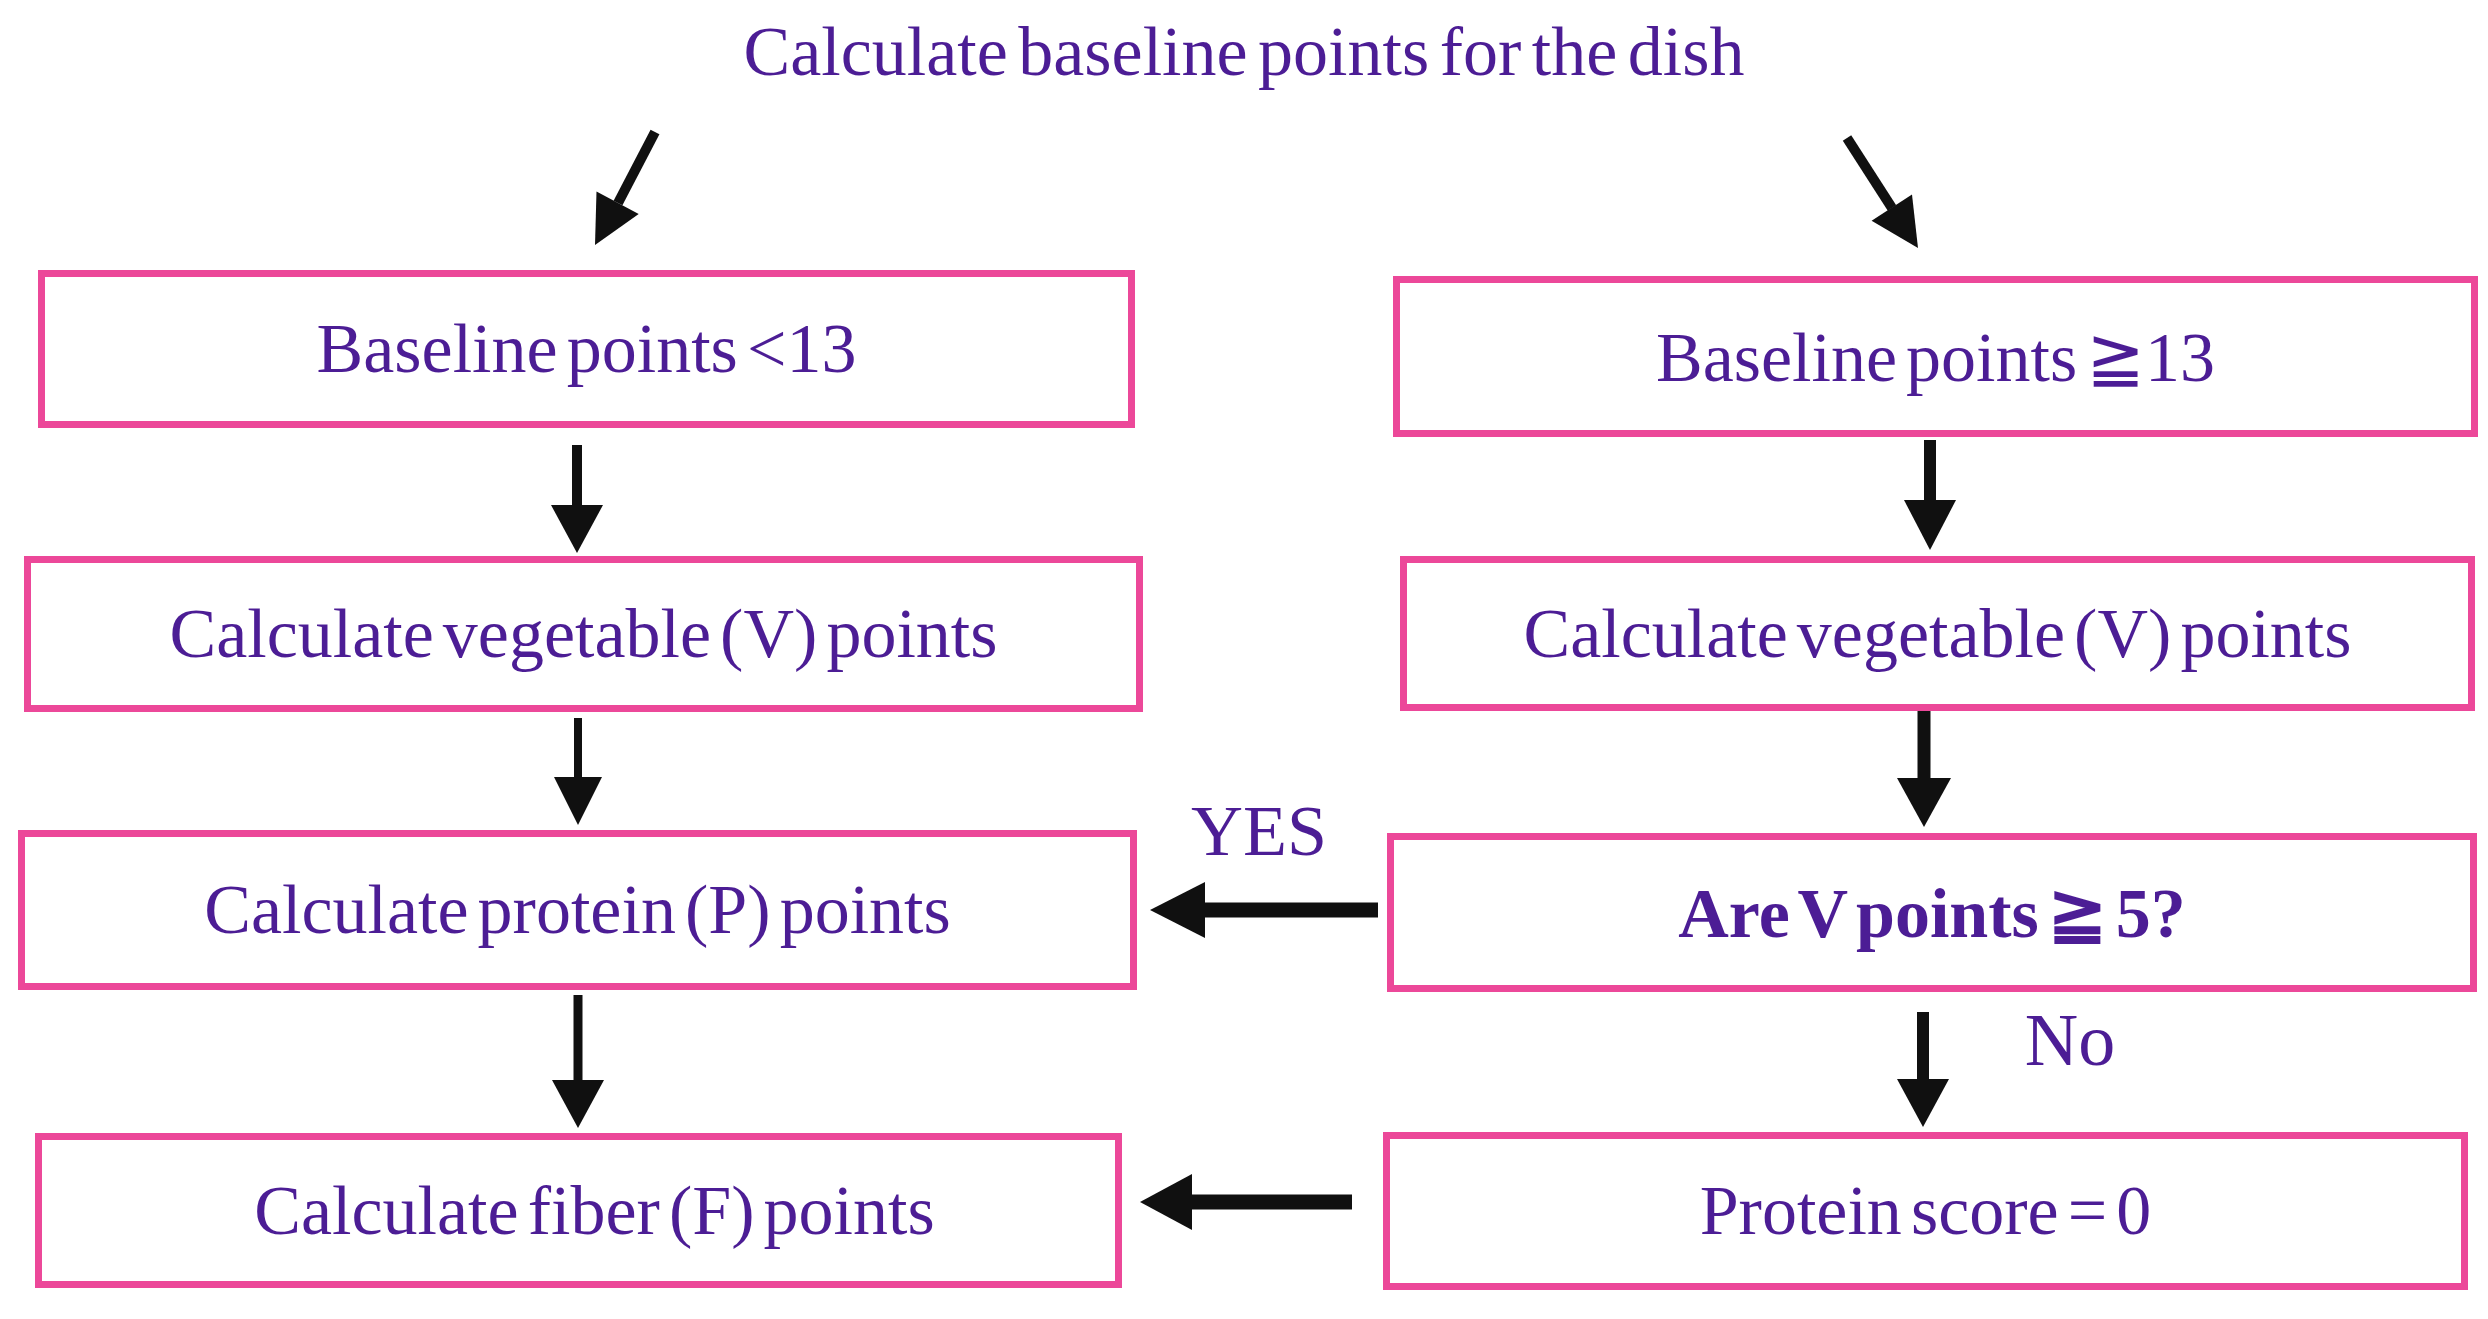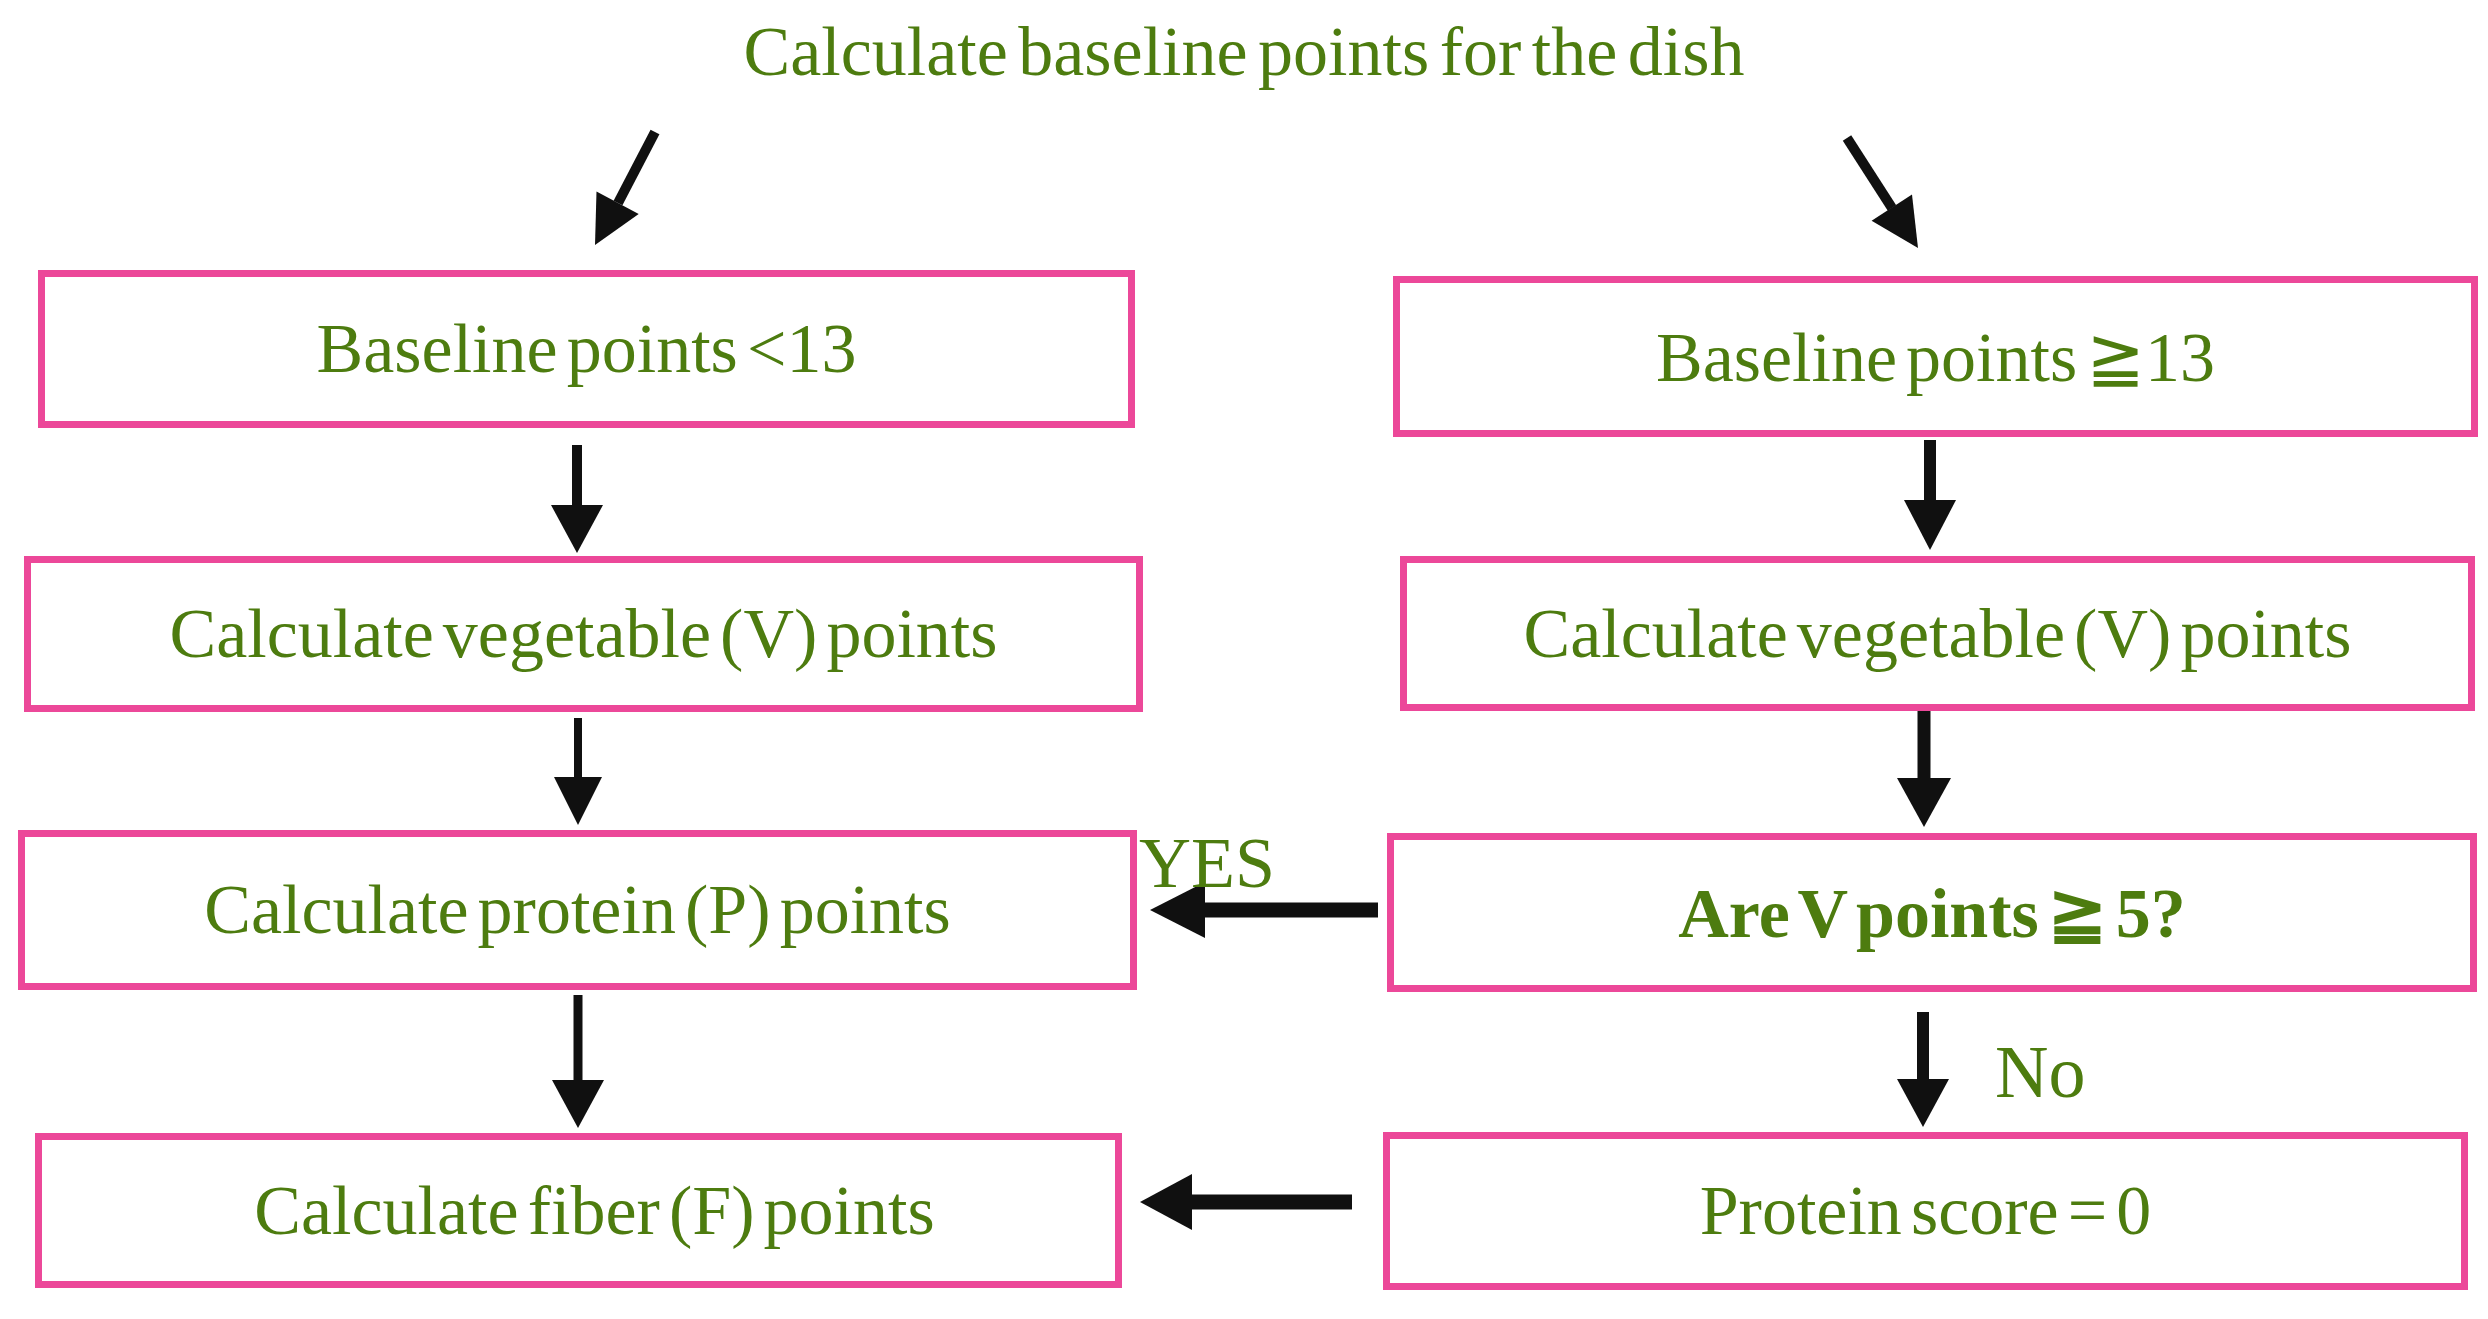--- a/index.html
+++ b/index.html
@@ -2,21 +2,21 @@
 <html><head>
 <meta charset="utf-8">
 <style>
   html, body { margin: 0; padding: 0; background: #ffffff; }
   #canvas {
     position: relative;
     width: 2488px;
     height: 1319px;
     background: #ffffff;
     font-family: "Liberation Serif", "DejaVu Serif", serif;
-    color: #4d7c0f;
+    color: #4c1d95;
     overflow: hidden;
   }
   .title {
     position: absolute;
     left: 0;
     top: 12px;
     width: 100%;
     text-align: center;
     font-size: 70px;
     word-spacing: -0.10em;
@@ -31,22 +31,22 @@
     align-items: center;
     justify-content: center;
     font-size: 70px;
     word-spacing: -0.12em;
     text-align: center;
     white-space: nowrap;
   }
   .edge-label {
     position: absolute;
     font-size: 72px;
+    text-align: center;
     white-space: nowrap;
-    margin-top: 32px;
   }
   svg.arrows {
     position: absolute;
     left: 0; top: 0;
     width: 2488px;
     height: 1319px;
   }
   svg.arrows line { stroke: #101010; }
   svg.arrows polygon { fill: #101010; stroke: none; }
 </style>

